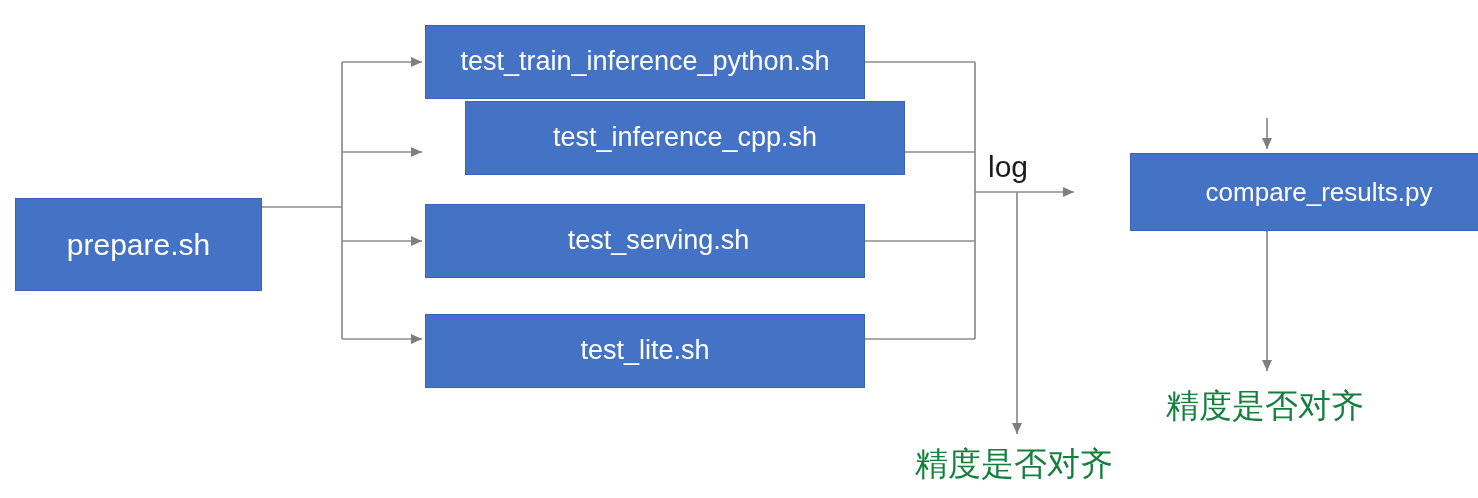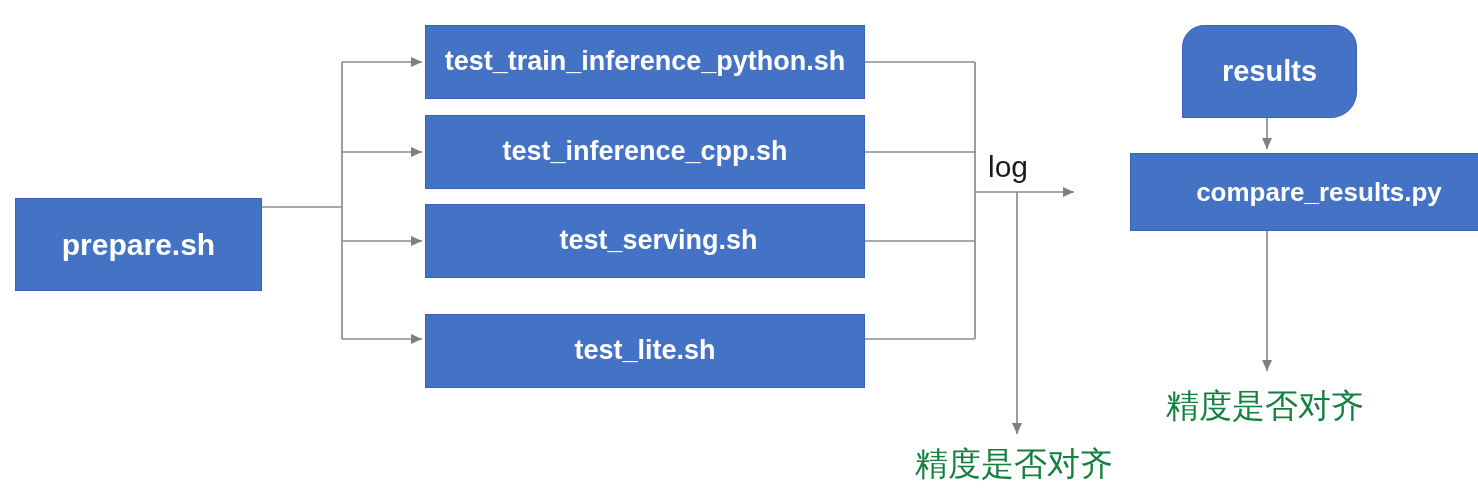--- a/index.html
+++ b/index.html
@@ -21,31 +21,31 @@
     top: 0;
     width: 1478px;
     height: 498px;
   }
   .node {
     position: absolute;
     background: #4472C4;
     border: 1px solid #3A63B8;
     box-sizing: border-box;
     color: #ffffff;
-    font-weight: bold;
+    font-weight: normal;
     display: flex;
     align-items: center;
     justify-content: center;
     text-align: center;
     line-height: 1.1;
   }
   .node-prepare   { left: 15px;   top: 160px; width: 247px; height: 93px; font-size: 30px; margin-top: 38px; }
   .node-test      { left: 425px;  width: 440px; height: 74px; font-size: 27px; }
   .node-test-0    { top: 25px; }
-  .node-test-1    { top: 115px; }
+  .node-test-1    { top: 101px; margin-left: 40px; }
   .node-test-2    { top: 204px; padding-left: 27px; }
   .node-test-3    { top: 314px; }
   .node-compare   { left: 1130px; top: 153px; width: 378px; height: 78px; font-size: 26px; }
   .node-results   { left: 1182px; top: 25px;  width: 175px; height: 93px; font-size: 29px;
                     border-radius: 22px 22px 26px 0; }
   .label {
     position: absolute;
     white-space: nowrap;
   }
   .label-log {
@@ -100,21 +100,20 @@
 
   <div class="node node-prepare">prepare.sh</div>
 
   <div class="node node-test node-test-0">test_train_inference_python.sh</div>
   <div class="node node-test node-test-1">test_inference_cpp.sh</div>
   <div class="node node-test node-test-2">test_serving.sh</div>
   <div class="node node-test node-test-3">test_lite.sh</div>
 
   <div class="node node-compare">compare_results.py</div>
 
-  <div class="node node-results">results</div>
 
   <div class="label label-log">log</div>
 
   <div class="label label-annotation label-function">精度是否对齐</div>
 
   <div class="label label-annotation label-accuracy">精度是否对齐</div>
 
 </div>
 
 </body></html>

